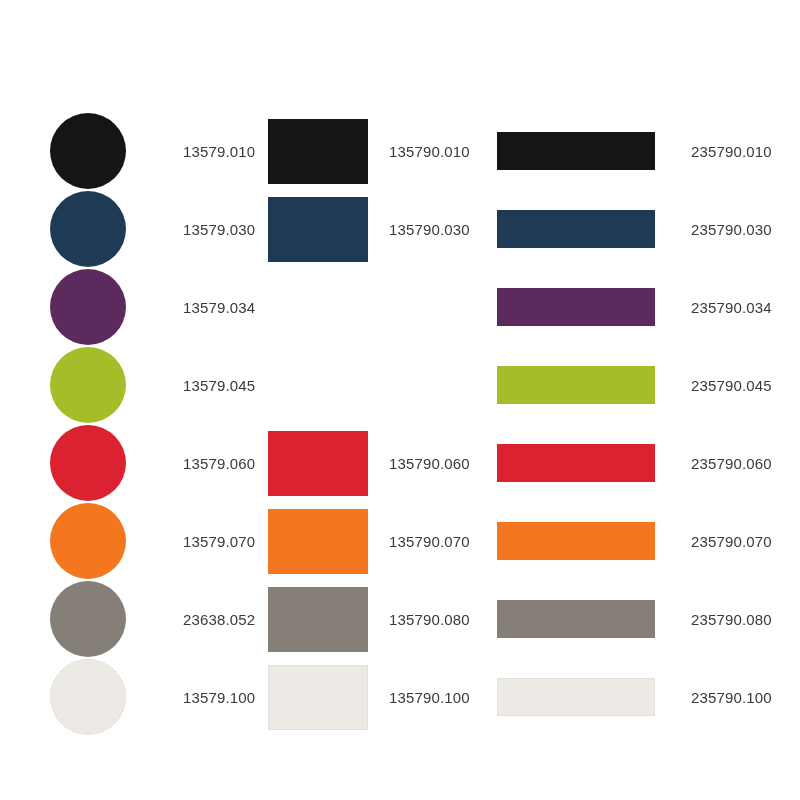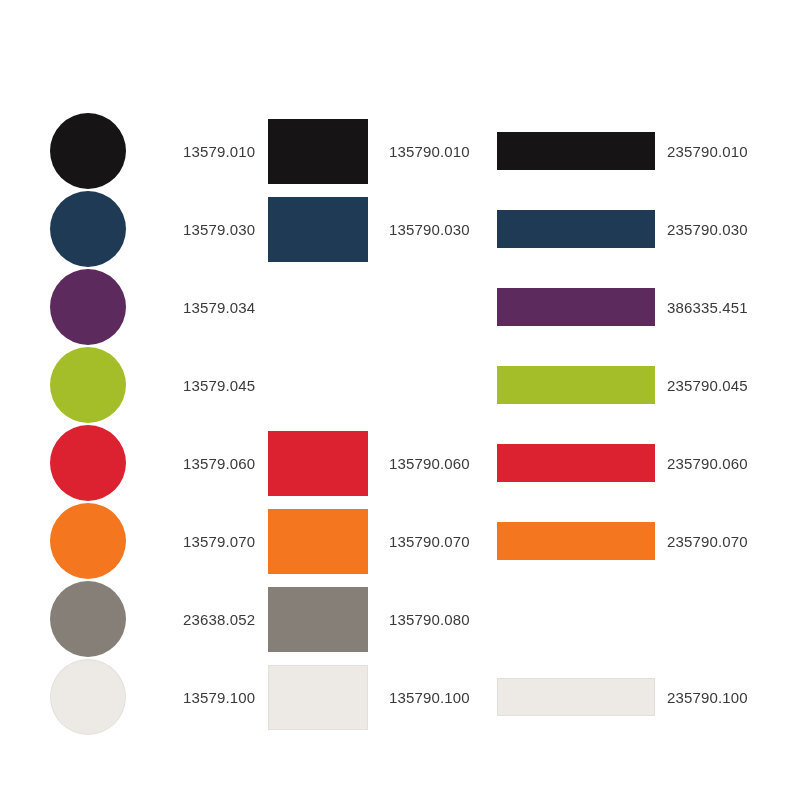--- a/index.html
+++ b/index.html
@@ -91,21 +91,21 @@
 
   .chip-label {
     font-size: 15px;
     color: #3a3a3a;
     white-space: nowrap;
     letter-spacing: 0.15px;
     line-height: 1;
   }
   .col-circle .chip-label { margin-left: 57px; }
   .col-rect   .chip-label { margin-left: 21px; }
-  .col-bar    .chip-label { margin-left: 12px; }
+  .col-bar    .chip-label { margin-left: 36px; }
 </style>
 </head>
 <body>
 
 <div id="swatch-page">
 
 
   <div class="swatch-grid">
       <div class="swatch-row">
         <div class="swatch-cell col-circle">
@@ -135,21 +135,21 @@
           <div class="chip-label">235790.030</div>
         </div>
       </div>
       <div class="swatch-row">
         <div class="swatch-cell col-circle">
           <div class="chip chip-circle" style="background: rgb(92, 42, 92);"></div>
           <div class="chip-label">13579.034</div>
         </div>
         <div class="swatch-cell col-bar">
           <div class="chip chip-bar" style="background: rgb(92, 42, 92);"></div>
-          <div class="chip-label">386335.451</div>
+          <div class="chip-label">235790.034</div>
         </div>
       </div>
       <div class="swatch-row">
         <div class="swatch-cell col-circle">
           <div class="chip chip-circle" style="background: rgb(164, 190, 42);"></div>
           <div class="chip-label">13579.045</div>
         </div>
         <div class="swatch-cell col-bar">
           <div class="chip chip-bar" style="background: rgb(164, 190, 42);"></div>
           <div class="chip-label">235790.045</div>
@@ -185,20 +185,24 @@
       </div>
       <div class="swatch-row">
         <div class="swatch-cell col-circle">
           <div class="chip chip-circle" style="background: rgb(133, 127, 120);"></div>
           <div class="chip-label">23638.052</div>
         </div>
         <div class="swatch-cell col-rect">
           <div class="chip chip-rect" style="background: rgb(133, 127, 120);"></div>
           <div class="chip-label">135790.080</div>
         </div>
+        <div class="swatch-cell col-bar">
+          <div class="chip chip-bar" style="background: rgb(133, 127, 120);"></div>
+          <div class="chip-label">235790.080</div>
+        </div>
       </div>
       <div class="swatch-row">
         <div class="swatch-cell col-circle">
           <div class="chip chip-circle pale" style="background: rgb(237, 234, 230);"></div>
           <div class="chip-label">13579.100</div>
         </div>
         <div class="swatch-cell col-rect">
           <div class="chip chip-rect pale" style="background: rgb(237, 234, 230);"></div>
           <div class="chip-label">135790.100</div>
         </div>

